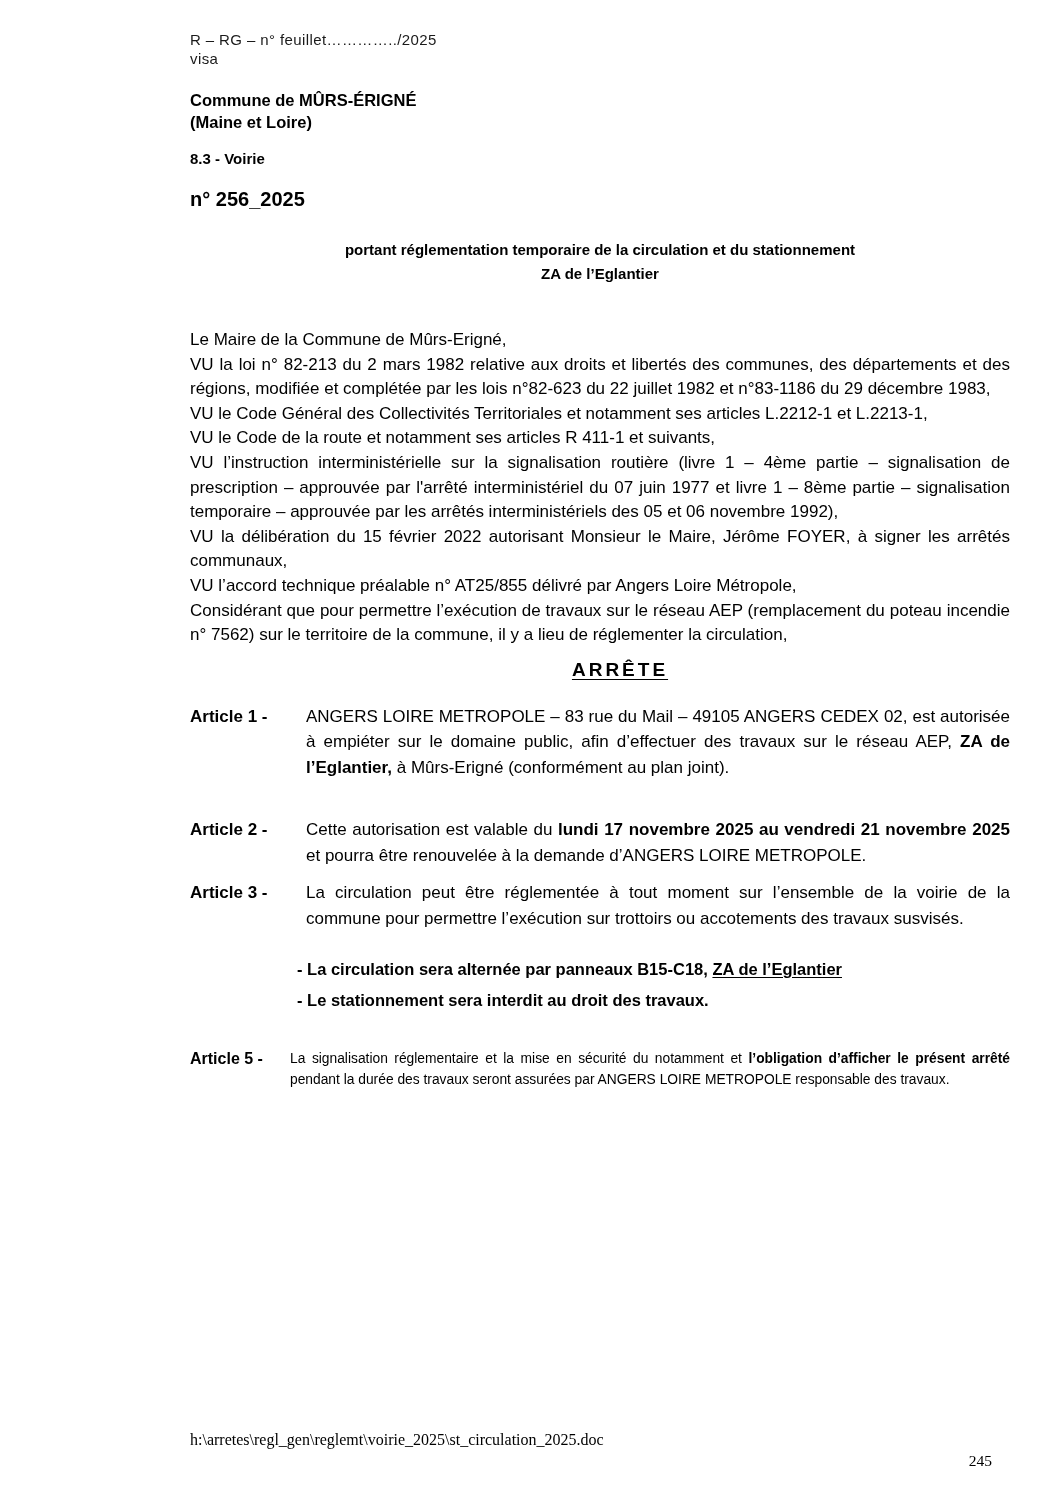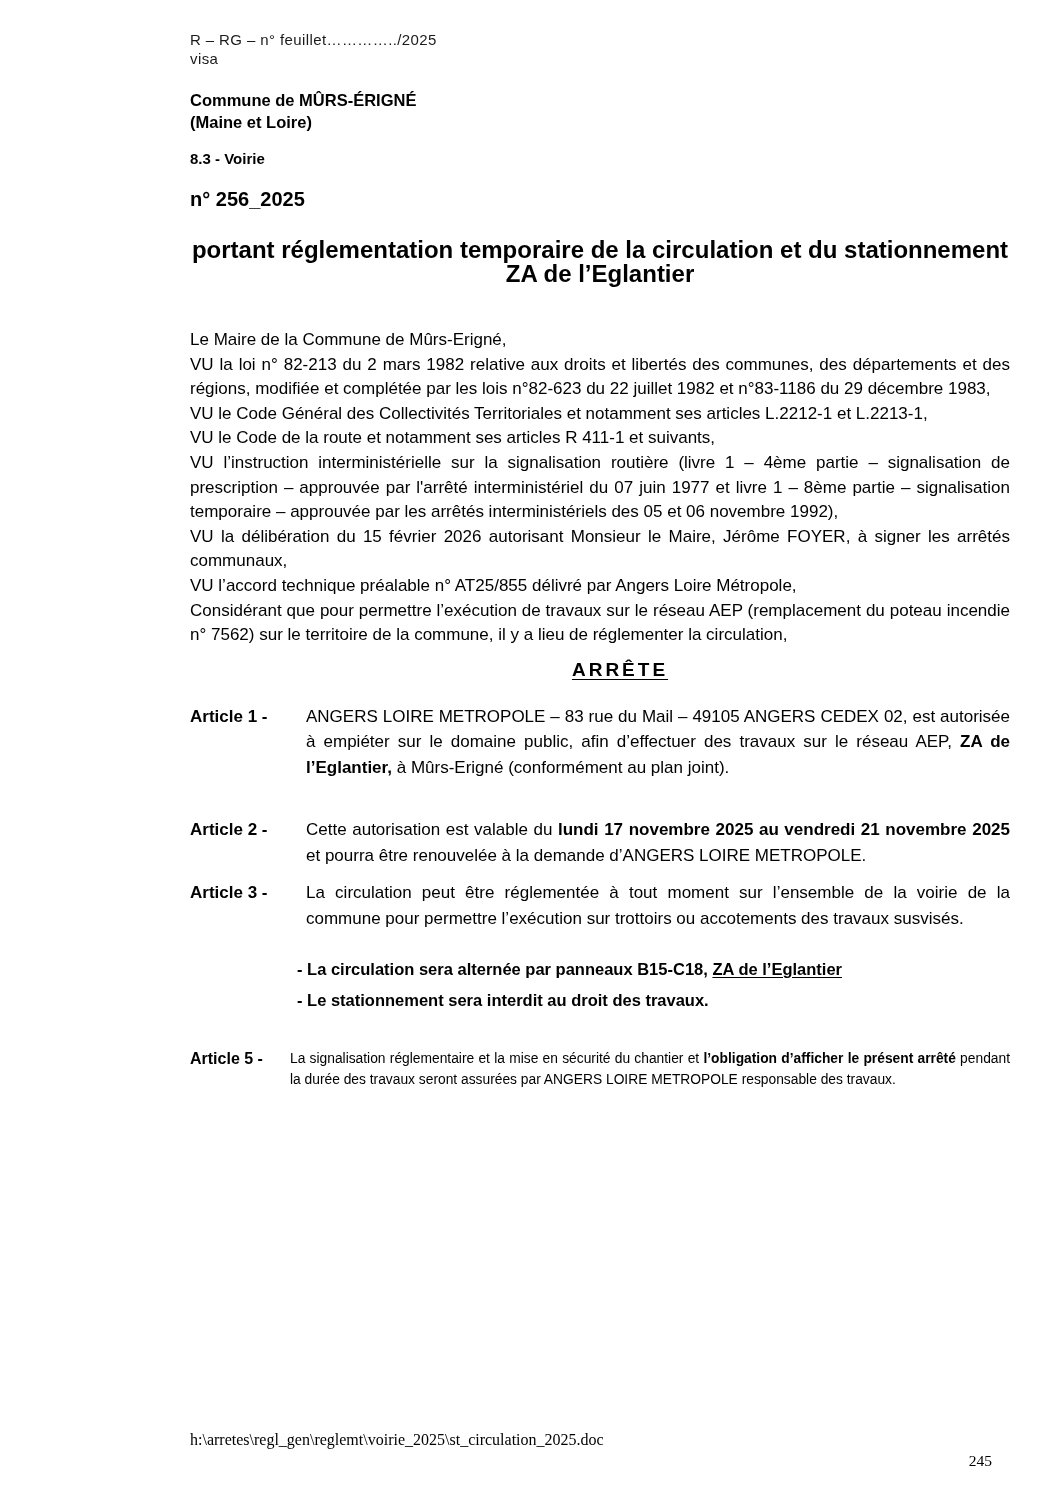--- a/index.html
+++ b/index.html
@@ -19,21 +19,21 @@
     padding: 30px 48px 0 190px;
   }
   
   .ref-block { font-size: 15px; line-height: 19px; letter-spacing: 0.4px; color: #1a1a1a; }
   .commune-block { margin-top: 21px; font-weight: bold; font-size: 16.5px; line-height: 22px; }
   .category { margin-top: 17px; font-weight: bold; font-size: 15px; }
   .decree-number { margin-top: 21px; font-weight: bold; font-size: 20px; }
   
   .doc-title { margin-top: 25px; text-align: center; font-size: 20px; font-weight: bold; }
   .doc-title span { text-decoration: underline; text-underline-offset: 3px; }
-  .doc-subtitle { margin-top: 27px; text-align: center; font-weight: bold; font-size: 24px; line-height: 24px; }
+  .doc-subtitle { margin-top: 27px; text-align: center; font-weight: bold; font-size: 15px; line-height: 24px; }
   
   .preamble { margin-top: 42px; font-size: 17px; line-height: 24.6px; text-align: justify; }
   .preamble p { text-align: justify; }
   
   .arrete-heading { margin-top: 11px; text-align: center; font-size: 19px; font-weight: bold; letter-spacing: 3px; }
   .arrete-heading span { text-decoration: underline; text-underline-offset: 3px; margin-left: 40px; }
   
   .articles { margin-top: 23px; }
   .article { display: flex; font-size: 17px; line-height: 25.5px; }
   .article .alabel { width: 116px; flex: none; font-weight: bold; }
@@ -83,21 +83,21 @@
     <div>portant réglementation temporaire de la circulation et du stationnement</div>
     <div>ZA de l’Eglantier</div>
   </div>
 
   <div class="preamble">
     <p>Le Maire de la Commune de Mûrs-Erigné,</p>
     <p>VU la loi n° 82-213 du 2 mars 1982 relative aux droits et libertés des communes, des départements et des régions, modifiée et complétée par les lois n°82-623 du 22 juillet 1982 et n°83-1186 du 29 décembre 1983,</p>
     <p>VU le Code Général des Collectivités Territoriales et notamment ses articles L.2212-1 et L.2213-1,</p>
     <p>VU le Code de la route et notamment ses articles R 411-1 et suivants,</p>
     <p>VU l’instruction interministérielle sur la signalisation routière (livre 1 – 4ème partie – signalisation de prescription – approuvée par l'arrêté interministériel du 07 juin 1977 et livre 1 – 8ème partie – signalisation temporaire – approuvée par les arrêtés interministériels des 05 et 06 novembre 1992),</p>
-    <p>VU la délibération du 15 février 2026 autorisant Monsieur le Maire, Jérôme FOYER, à signer les arrêtés communaux,</p>
+    <p>VU la délibération du 15 février 2022 autorisant Monsieur le Maire, Jérôme FOYER, à signer les arrêtés communaux,</p>
     <p>VU l’accord technique préalable n° AT25/855 délivré par Angers Loire Métropole,</p>
     <p>Considérant que pour permettre l’exécution de travaux sur le réseau AEP (remplacement du poteau incendie n° 7562) sur le territoire de la commune, il y a lieu de réglementer la circulation,</p>
   </div>
 
   <div class="arrete-heading">
     <span>ARRÊTE</span>
   </div>
 
   <div class="articles">
 
@@ -117,21 +117,21 @@
     </div>
 
 
     <div class="bullets">
       <div class="bullet"><span>- La circulation sera alternée par panneaux B15-C18, </span><span class="u">ZA de l’Eglantier</span></div>
       <div class="bullet">- Le stationnement sera interdit au droit des travaux.</div>
     </div>
 
     <div class="article article-small">
       <div class="alabel">Article 5 -</div>
-      <div class="abody"><span>La signalisation réglementaire et la mise en sécurité du chantier et </span><span class="b">l’obligation d’afficher le présent arrêté</span><span> pendant la durée des travaux seront assurées par ANGERS LOIRE METROPOLE responsable des travaux.</span></div>
+      <div class="abody"><span>La signalisation réglementaire et la mise en sécurité du notamment et </span><span class="b">l’obligation d’afficher le présent arrêté</span><span> pendant la durée des travaux seront assurées par ANGERS LOIRE METROPOLE responsable des travaux.</span></div>
     </div>
 
   </div>
 
   <div class="footer-path">h:\arretes\regl_gen\reglemt\voirie_2025\st_circulation_2025.doc</div>
   <div class="footer-page">245</div>
 
 </div>
 
 </body></html>

